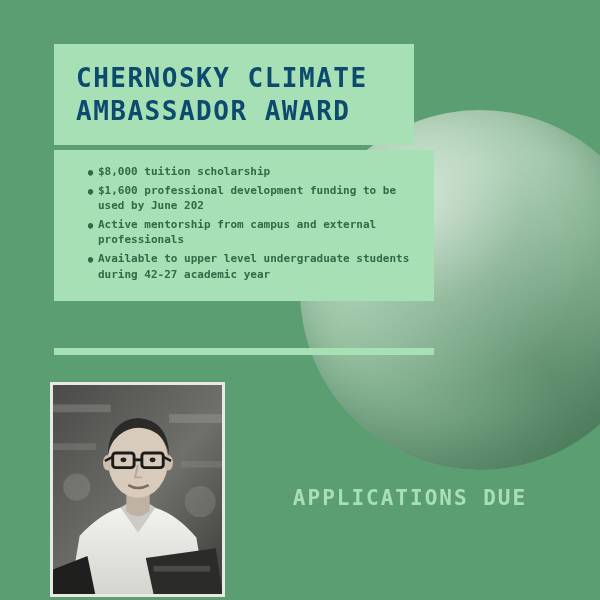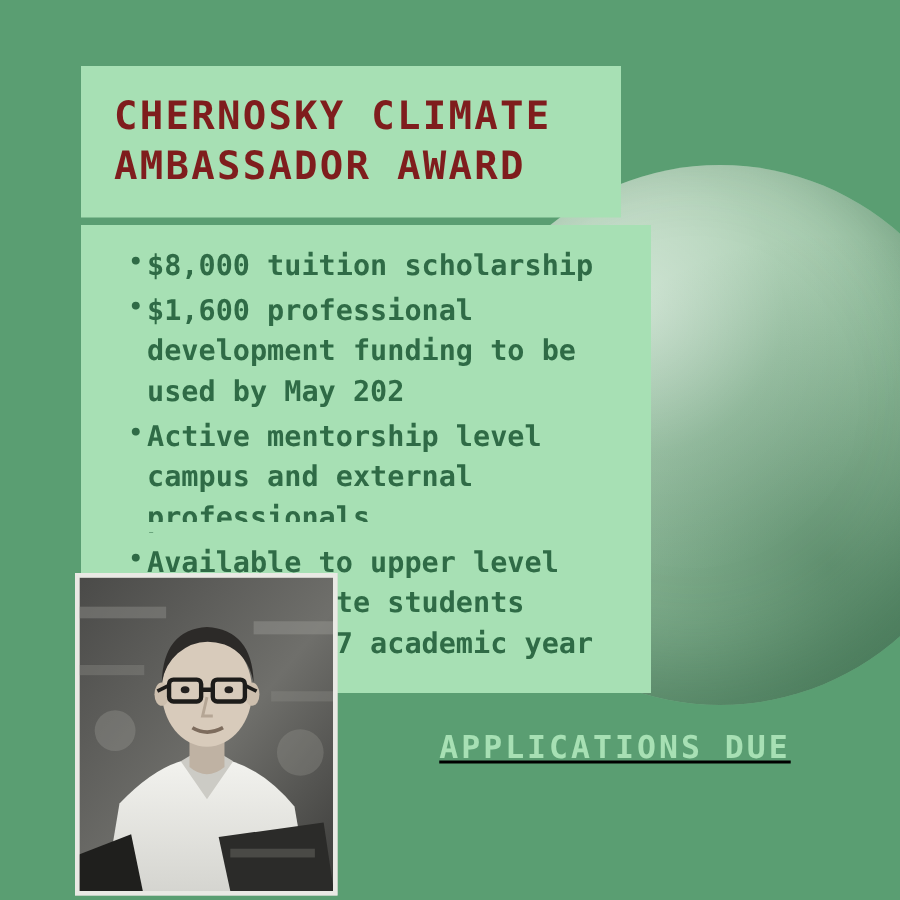--- a/index.html
+++ b/index.html
@@ -55,21 +55,21 @@
     background: #a7e0b4;
     padding: 18px 22px 18px 22px;
     box-sizing: border-box;
   }
   .title-text {
     font-family: "DejaVu Sans Mono", monospace;
     font-weight: bold;
     font-size: 26px;
     line-height: 1.25;
     letter-spacing: 1.5px;
-    color: #7f1d1d;
+    color: #0c4a6e;
     text-transform: uppercase;
     margin: 0;
     white-space: pre-line;
   }
 
   
   .list-box {
     position: absolute;
     left: 54px;
     top: 150px;
@@ -80,21 +80,21 @@
   }
   .list-box ul {
     margin: 0;
     padding: 0 0 0 22px;
     list-style: none;
   }
   .list-box li {
     position: relative;
     font-family: "DejaVu Sans Mono", monospace;
     font-weight: bold;
-    font-size: 19px;
+    font-size: 11px;
     line-height: 1.42;
     color: #2f6b46;
     margin: 0 0 3px 0;
     padding-left: 12px;
   }
   .list-box li:before {
     content: "\2022";
     position: absolute;
     left: 0;
     top: 0;
@@ -130,21 +130,20 @@
     height: 100%;
   }
 
   
   .due {
     position: absolute;
     left: 260px;
     top: 484px;
     width: 300px;
     text-align: center;
-    text-decoration: underline;
   }
   .due-line {
     font-family: "DejaVu Sans Mono", monospace;
     font-weight: bold;
     font-size: 21px;
     letter-spacing: 2px;
     line-height: 1.35;
     color: #a7e0b4;
     text-transform: uppercase;
   }
@@ -167,22 +166,22 @@
   </div>
 
   <div class="title-box">
     <h1 class="title-text">Chernosky Climate
 Ambassador Award</h1>
   </div>
 
   <div class="list-box">
     <ul>
       <li>$8,000 tuition scholarship</li>
-      <li>$1,600 professional development funding to be used by May 202</li>
-      <li>Active mentorship level campus and external professionals</li>
+      <li>$1,600 professional development funding to be used by June 202</li>
+      <li>Active mentorship from campus and external professionals</li>
       <li>Available to upper level undergraduate students during 42-27 academic year</li>
     </ul>
   </div>
 
   <div class="divider"></div>
 
   <div class="portrait">
     <svg viewBox="0 0 175 215" preserveAspectRatio="xMidYMid slice">
       <defs>
         <linearGradient id="bgg" x1="0" y1="0" x2="1" y2="1">

